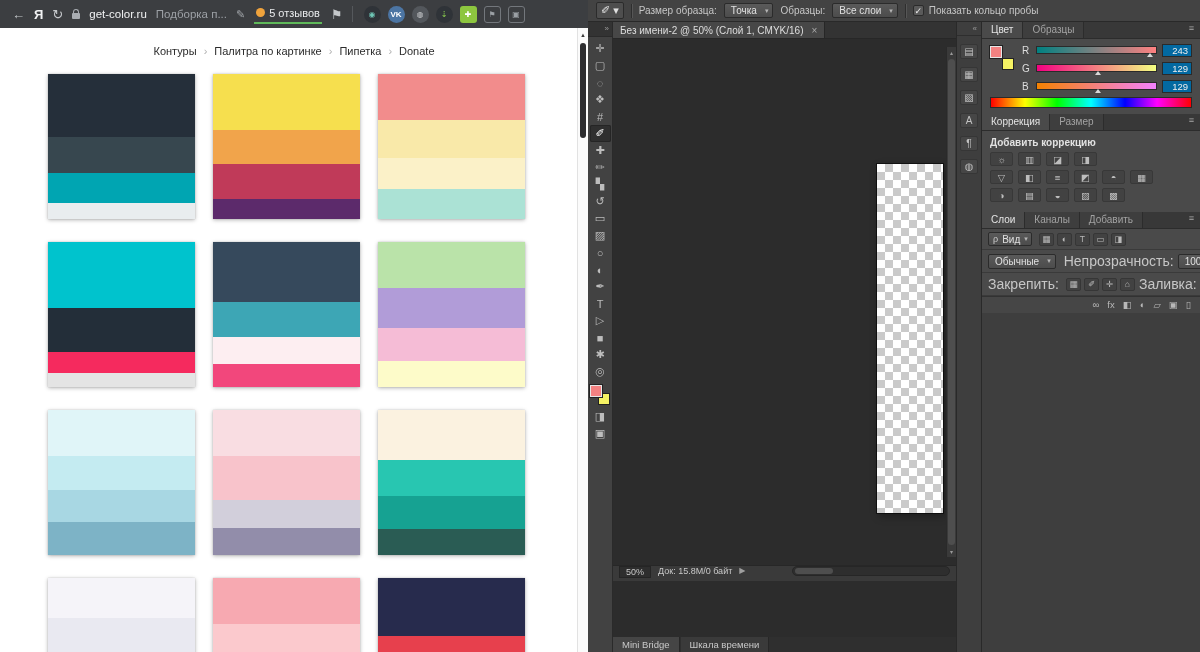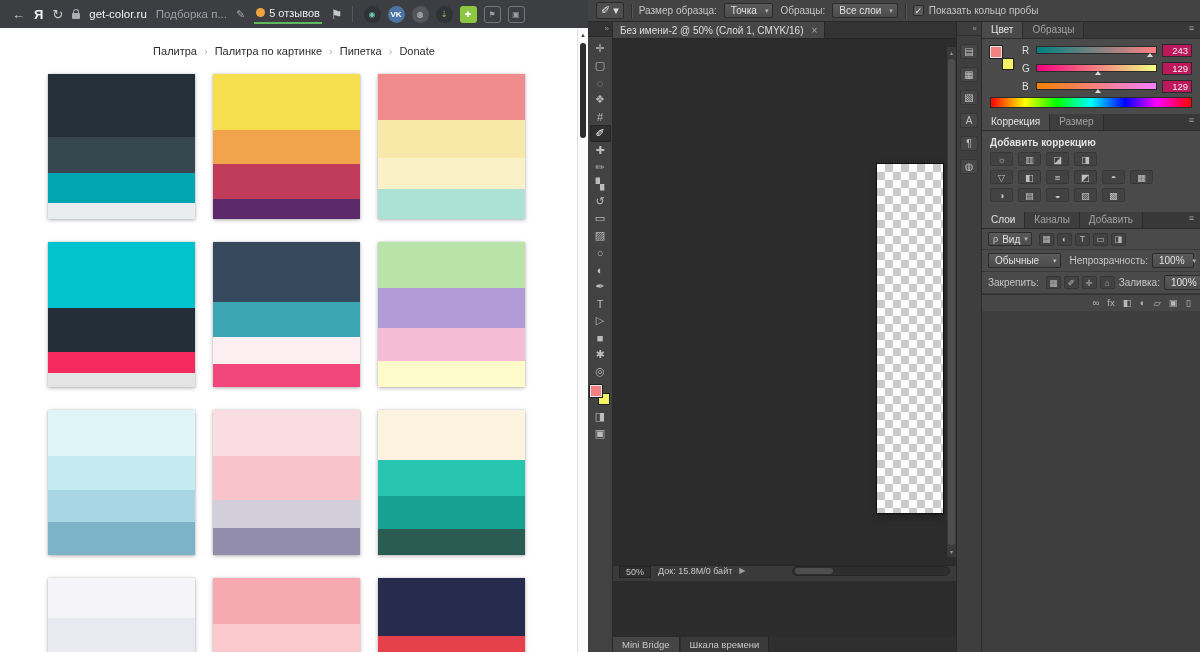--- a/index.html
+++ b/index.html
@@ -96,35 +96,35 @@
   .ptab.active { background:#4a4a4a; color:#e4e4e4; }
   .pmenu { margin-left:auto; padding:1px 6px 0; color:#a8a8a8; font-size:9px; }
   .pbody { background:#4a4a4a; padding:5px 8px 6px; }
   .color-body { display:grid; grid-template-columns:26px 1fr; gap:3px 6px; }
   .sw2 { width:24px; height:24px; margin:2px 0 0; }
   .sliders { display:flex; flex-direction:column; gap:6px; }
   .ch-row { display:flex; align-items:center; gap:5px; height:12px; }
   .ch-label { width:9px; font-size:10px; color:#ddd; }
   .ch-track { flex:1; height:8px; border:1px solid #2a2a2a; position:relative; }
   .ch-thumb { position:absolute; top:100%; width:0; height:0; border-left:3px solid transparent; border-right:3px solid transparent; border-bottom:4px solid #d8d8d8; transform:translateX(-3px); }
-  .ch-value { width:30px; height:13px; background:#be185d; border:1px solid #2a2a2a; font-size:9.5px; color:#eee; text-align:right; padding-right:3px; line-height:12px; }
+  .ch-value { width:30px; height:13px; background:#0369a1; border:1px solid #2a2a2a; font-size:9.5px; color:#eee; text-align:right; padding-right:3px; line-height:12px; }
   .spectrum { grid-column:1 / -1; height:11px; border:1px solid #2a2a2a; margin-top:2px;
     background:linear-gradient(to right,#f00,#ff0 17%,#0f0 33%,#0ff 50%,#00f 67%,#f0f 83%,#f00); }
 
   .adj-title { font-size:10px; font-weight:bold; color:#e2e2e2; margin:1px 0 4px; }
   .adj-row { display:flex; gap:5px; margin-bottom:4px; }
   .adj-icon { width:23px; height:14px; background:#424242; border:1px solid #383838; border-radius:2px; display:flex; align-items:center; justify-content:center; color:#bdbdbd; font-size:9.5px; }
 
   .layers { flex:1; display:flex; flex-direction:column; min-height:0; }
   .lrow { background:#4a4a4a; display:flex; align-items:center; gap:4px; padding:3px 6px; border-bottom:1px solid #3a3a3a; }
   .dd.small { height:14px; gap:4px; padding:0 3px 0 4px; }
   .rho { color:#cdcdcd; font-size:9px; }
   .filt-icons { display:flex; gap:3px; margin-left:3px; align-items:center; }
   .fic { width:15px; height:13px; background:#424242; border:1px solid #363636; border-radius:2px; display:flex; align-items:center; justify-content:center; color:#b9b9b9; font-size:8.5px; }
-  .llabel { font-size:10px; color:#c6c6c6; white-space:nowrap; }
+  .llabel { font-size:14px; color:#c6c6c6; white-space:nowrap; }
   .dd.blend { width:84px; justify-content:space-between; }
   .dd.val { width:42px; justify-content:space-between; margin-left:auto; }
   .dd.val2 { width:42px; justify-content:space-between; margin-left:auto; }
   .layer-list { flex:1; background:#3e3e3e; min-height:0; }
   .layer-row { height:26px; display:flex; align-items:center; border-bottom:1px solid #333; }
   .layer-row.selected { background:#3d5878; }
   .eye-wrap { width:20px; height:100%; display:flex; align-items:center; justify-content:center; border-right:1px solid #333; }
   .eye { position:relative; width:12px; height:7px; border:1px solid #d8d8d8; border-radius:50%; }
   .eye::after { content:''; position:absolute; left:3px; top:1px; width:3px; height:3px; border-radius:50%; background:#d8d8d8; }
   .layer-thumb { width:30px; height:21px; margin:0 7px; box-shadow:0 0 0 1px #9a9a9a; display:inline-block; flex:0 0 auto; }
@@ -158,21 +158,21 @@
           <span class="ext-icon" style="background: rgb(83, 87, 92); color: rgb(215, 217, 219);">◍</span>
           <span class="ext-icon" style="background: rgb(47, 51, 56); color: rgb(132, 192, 76);">⇣</span>
           <span class="ext-icon square" style="background: rgb(141, 198, 63); color: rgb(255, 255, 255);">✚</span>
           <span class="ext-icon outline" style="color: rgb(155, 160, 165);">⚑</span>
           <span class="ext-icon outline" style="color: rgb(155, 160, 165);">▣</span>
         </span>
     </header>
 
     <main class="b-content">
       <nav class="crumbs" id="breadcrumbs">
-          <span class="crumb">Палитра</span>
+          <span class="crumb">Контуры</span>
           <span class="crumb-sep">›</span>
           <span class="crumb">Палитра по картинке</span>
           <span class="crumb-sep">›</span>
           <span class="crumb">Пипетка</span>
           <span class="crumb-sep">›</span>
           <span class="crumb">Donate</span>
         </nav>
       <div class="grid" id="palette-grid">
           <div class="palette-card">
             <div class="stripe" style="background: rgb(37, 47, 58); height: 63px;"></div>

